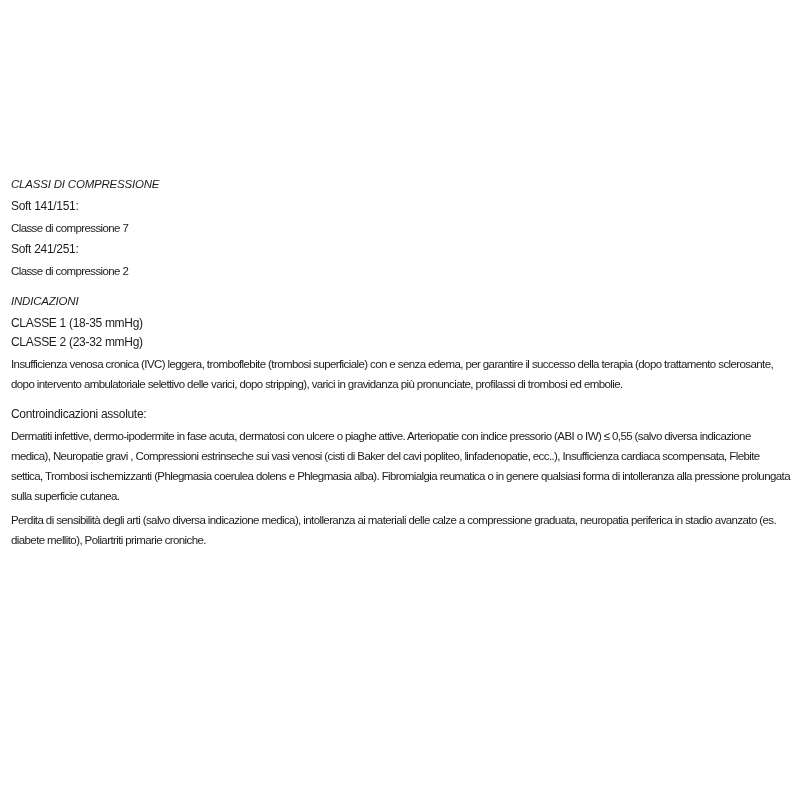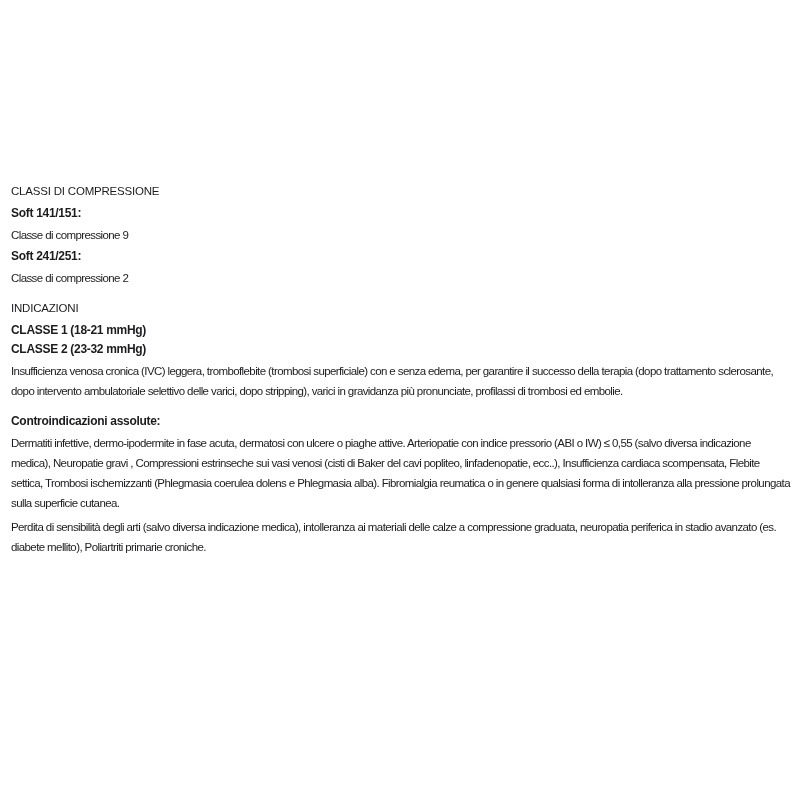--- a/index.html
+++ b/index.html
@@ -17,29 +17,30 @@
   }
   .doc {
     box-sizing: border-box;
     width: 800px;
     padding: 172px 10px 0 11px;
   }
   .sec {
     margin: 0 0 13px 0;
   }
   .sec-heading {
+    font-style: italic;
     font-weight: 400;
     font-size: 11.5px;
     line-height: 14px;
     letter-spacing: -0.2px;
     text-transform: uppercase;
-    margin: 12px 0 8px 0;
+    margin: 5px 0 8px 0;
   }
   .lbl {
-    font-weight: 700;
+    font-weight: 400;
     font-size: 12px;
     line-height: 14px;
     letter-spacing: -0.3px;
     margin: 0 0 5px 0;
   }
   .txt {
     font-weight: 400;
     font-size: 11.5px;
     line-height: 20px;
     letter-spacing: -0.6px;
@@ -47,28 +48,28 @@
   }
 </style>
 </head>
 <body>
 
 <div class="doc">
 
   <div class="sec">
     <p class="sec-heading">CLASSI DI COMPRESSIONE</p>
     <p class="lbl">Soft 141/151:</p>
-    <p class="txt">Classe di compressione 9</p>
+    <p class="txt">Classe di compressione 7</p>
     <p class="lbl">Soft 241/251:</p>
     <p class="txt">Classe di compressione 2</p>
   </div>
 
   <div class="sec">
     <p class="sec-heading">INDICAZIONI</p>
-    <p class="lbl">CLASSE 1 (18-21 mmHg)</p>
+    <p class="lbl">CLASSE 1 (18-35 mmHg)</p>
     <p class="lbl">CLASSE 2 (23-32 mmHg)</p>
     <p class="txt">Insufficienza venosa cronica (IVC) leggera, tromboflebite (trombosi superficiale) con e senza edema, per garantire il successo della terapia (dopo trattamento sclerosante, dopo intervento ambulatoriale selettivo delle varici, dopo stripping), varici in gravidanza più pronunciate, profilassi di trombosi ed embolie.</p>
   </div>
 
   <div class="sec">
     <p class="lbl">Controindicazioni assolute:</p>
     <p class="txt">Dermatiti infettive, dermo-ipodermite in fase acuta, dermatosi con ulcere o piaghe attive. Arteriopatie con indice pressorio (ABI o IW) ≤ 0,55 (salvo diversa indicazione medica), Neuropatie gravi , Compressioni estrinseche sui vasi venosi (cisti di Baker del cavi popliteo, linfadenopatie, ecc..), Insufficienza cardiaca scompensata, Flebite settica, Trombosi ischemizzanti (Phlegmasia coerulea dolens e Phlegmasia alba). Fibromialgia reumatica o in genere qualsiasi forma di intolleranza alla pressione prolungata sulla superficie cutanea.</p>
     <p class="txt">Perdita di sensibilità degli arti (salvo diversa indicazione medica), intolleranza ai materiali delle calze a compressione graduata, neuropatia periferica in stadio avanzato (es. diabete mellito), Poliartriti primarie croniche.</p>
   </div>
 

